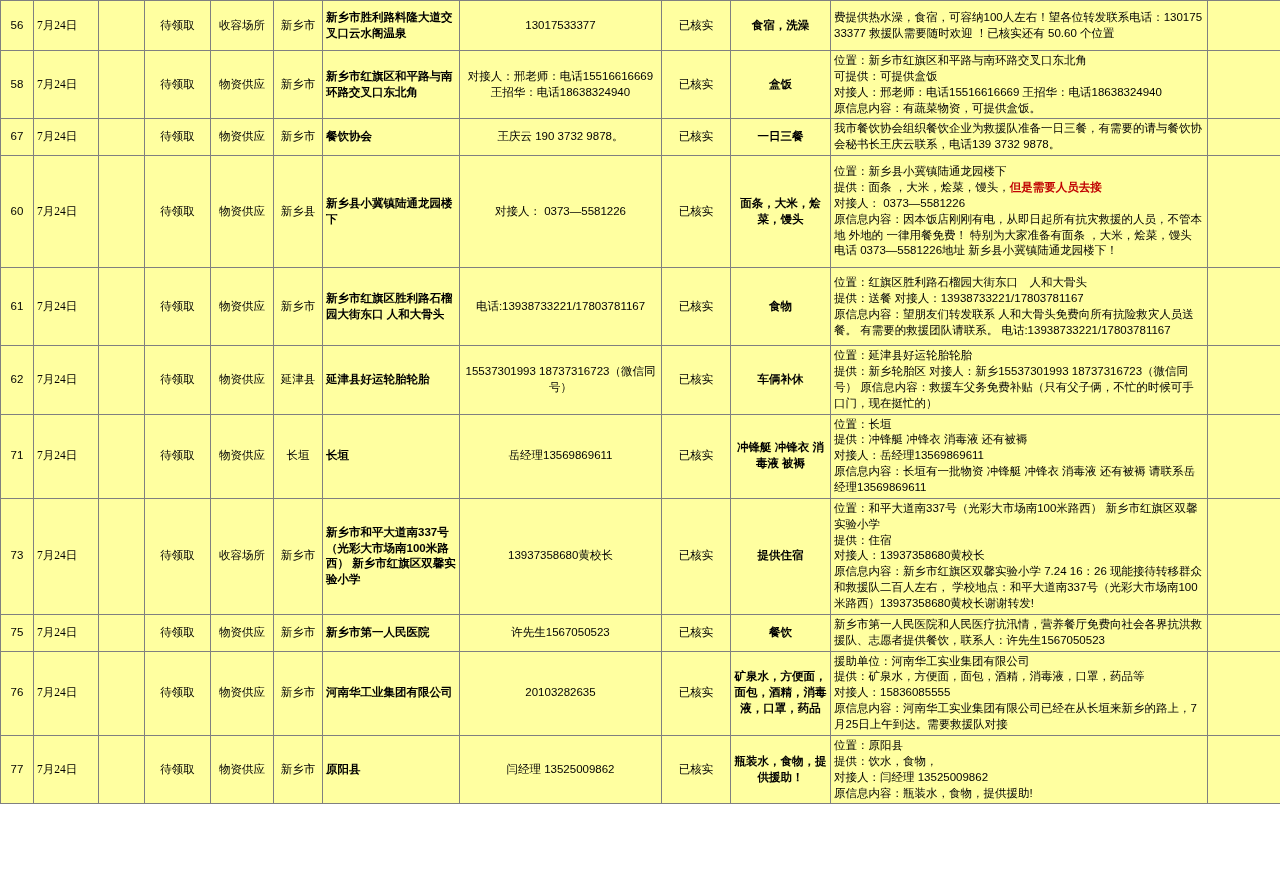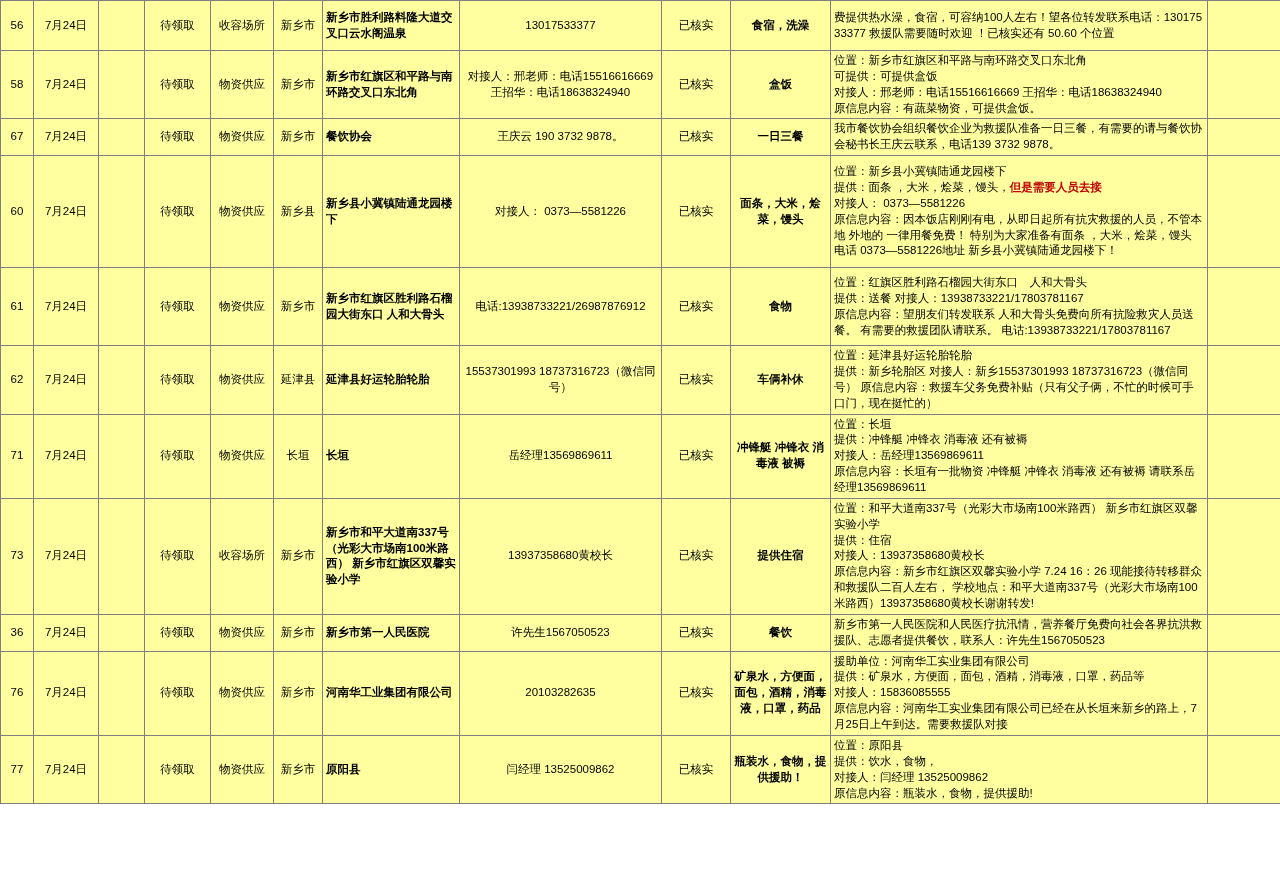--- a/index.html
+++ b/index.html
@@ -36,21 +36,21 @@
   col.c-type    { width: 63px; }
   col.c-region  { width: 49px; }
   col.c-place   { width: 137px; }
   col.c-contact { width: 202px; }
   col.c-verify  { width: 69px; }
   col.c-need    { width: 100px; }
   col.c-detail  { width: 377px; }
   col.c-tail    { width: 73px; }
 
   td.id      { text-align: center; font-size: 13px; }
-  td.date    { text-align: center; font-size: 12.5px; }
+  td.date    { text-align: left; font-size: 12.5px; font-family: Liberation Serif, serif; }
   td.blank1  { }
   td.status  { text-align: center; font-size: 12px; }
   td.type    { text-align: center; font-weight: normal; font-size: 12.5px; }
   td.region  { text-align: center; font-size: 12px; }
   td.place   { text-align: left; font-weight: bold; font-size: 12.5px; }
   td.contact { text-align: center; font-size: 12px; }
   td.verify  { text-align: center; font-size: 12px; }
   td.need    { text-align: center; font-weight: bold; font-size: 12.5px; }
   td.detail  { text-align: left; font-size: 12px; line-height: 1.42; vertical-align: top; padding-top: 3px; border-radius: 10px; }
   td.tail    { }
@@ -133,21 +133,21 @@
         <td class="tail"></td>
       </tr>
       <tr style="height: 78px;">
         <td class="id">61</td>
         <td class="date">7月24日</td>
         <td class="blank1"></td>
         <td class="status">待领取</td>
         <td class="type">物资供应</td>
         <td class="region">新乡市</td>
         <td class="place">新乡市红旗区胜利路石榴园大街东口 人和大骨头</td>
-        <td class="contact">电话:13938733221/26987876912</td>
+        <td class="contact">电话:13938733221/17803781167</td>
         <td class="verify">已核实</td>
         <td class="need">食物</td>
         <td class="detail"><span>位置：红旗区胜利路石榴园大街东口　人和大骨头<br>提供：送餐 对接人：13938733221/17803781167<br>原信息内容：望朋友们转发联系 人和大骨头免费向所有抗险救灾人员送餐。 有需要的救援团队请联系。 电诂:13938733221/17803781167</span></td>
         <td class="tail"></td>
       </tr>
       <tr style="height: 56px;">
         <td class="id">62</td>
         <td class="date">7月24日</td>
         <td class="blank1"></td>
         <td class="status">待领取</td>
@@ -182,21 +182,21 @@
         <td class="type">收容场所</td>
         <td class="region">新乡市</td>
         <td class="place">新乡市和平大道南337号（光彩大市场南100米路西） 新乡市红旗区双馨实验小学</td>
         <td class="contact">13937358680黄校长</td>
         <td class="verify">已核实</td>
         <td class="need">提供住宿</td>
         <td class="detail"><span>位置：和平大道南337号（光彩大市场南100米路西） 新乡市红旗区双馨实验小学<br>提供：住宿<br>对接人：13937358680黄校长<br>原信息内容：新乡市红旗区双馨实验小学 7.24 16：26 现能接待转移群众和救援队二百人左右，  学校地点：和平大道南337号（光彩大市场南100米路西）13937358680黄校长谢谢转发!</span></td>
         <td class="tail"></td>
       </tr>
       <tr style="height: 34px;">
-        <td class="id">36</td>
+        <td class="id">75</td>
         <td class="date">7月24日</td>
         <td class="blank1"></td>
         <td class="status">待领取</td>
         <td class="type">物资供应</td>
         <td class="region">新乡市</td>
         <td class="place">新乡市第一人民医院</td>
         <td class="contact">许先生1567050523</td>
         <td class="verify">已核实</td>
         <td class="need">餐饮</td>
         <td class="detail"><span>新乡市第一人民医院和人民医疗抗汛情，营养餐厅免费向社会各界抗洪救援队、志愿者提供餐饮，联系人：许先生1567050523</span></td>

